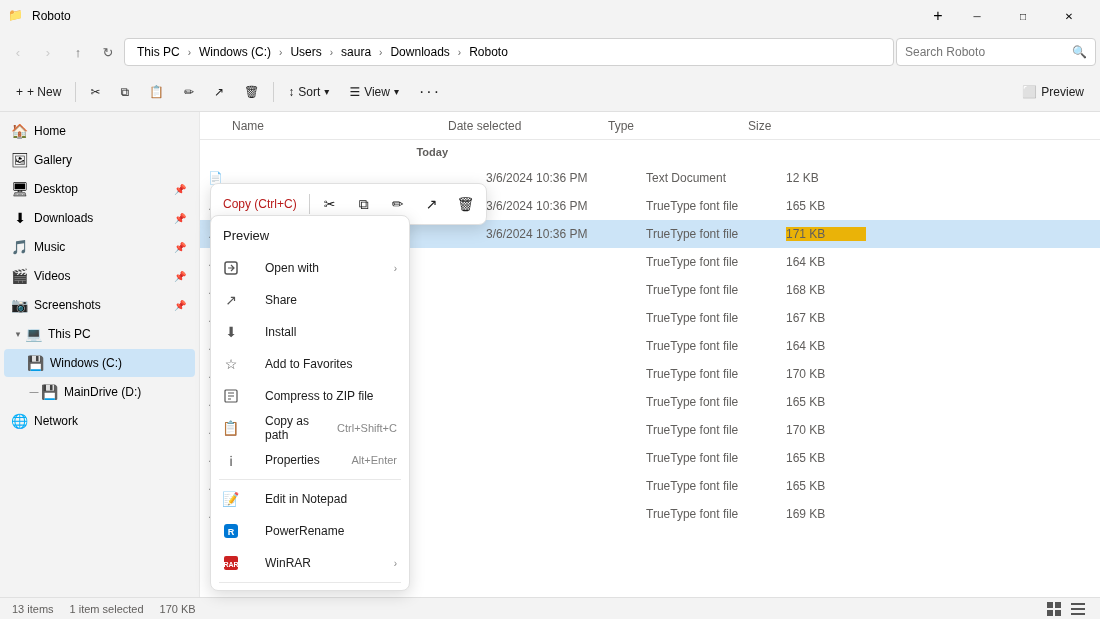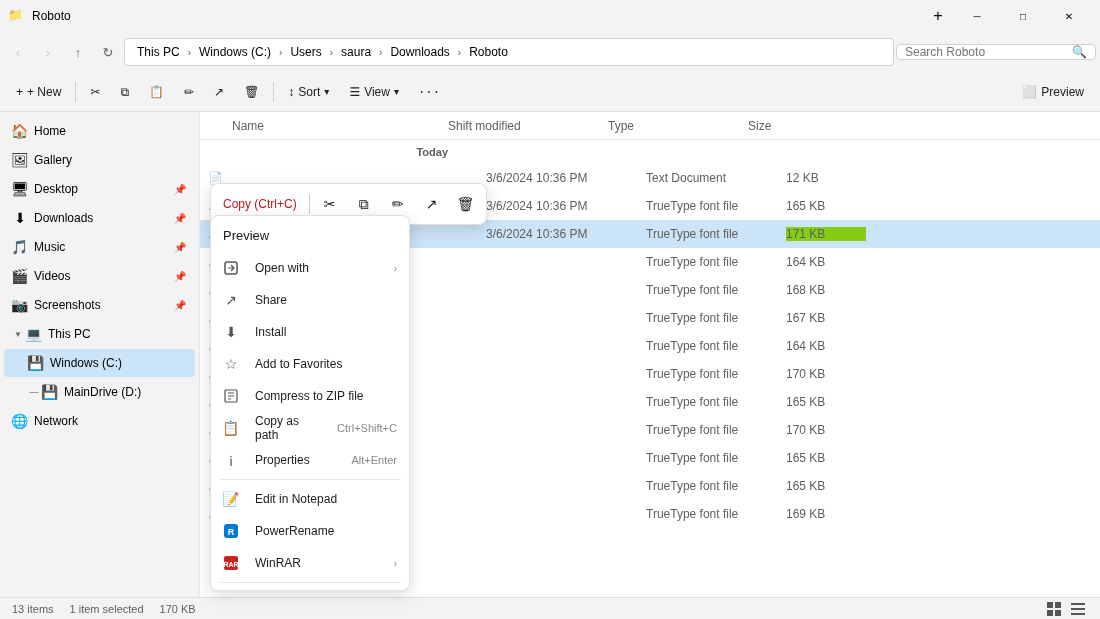--- a/index.html
+++ b/index.html
@@ -23,21 +23,21 @@
     .nav-btn { width: 28px; height: 28px; border-radius: 4px; border: none; background: transparent; cursor: pointer; display: flex; align-items: center; justify-content: center; color: #666; font-size: 13px; }
     .nav-btn.disabled { color: #ccc; cursor: default; }
     .address-bar {
       flex: 1; height: 28px; background: white; border: 1px solid #d0d0d0;
       border-radius: 4px; display: flex; align-items: center; padding: 0 8px;
       font-size: 12px; gap: 4px;
     }
     .address-sep { color: #666; font-size: 10px; }
     .address-part { padding: 2px 4px; border-radius: 3px; cursor: pointer; }
     .search-bar {
-      width: 200px; height: 16px; background: white; border: 1px solid #d0d0d0;
+      width: 200px; height: 28px; background: white; border: 1px solid #d0d0d0;
       border-radius: 4px; display: flex; align-items: center; padding: 0 8px; gap: 4px;
     }
     .search-bar input { border: none; outline: none; font-size: 12px; width: 100%; background: transparent; }
 
     
     .toolbar {
       display: flex; align-items: center; height: 40px;
       background: #f3f3f3; padding: 0 8px; gap: 4px; border-bottom: 1px solid #e0e0e0;
     }
     .tb-btn {
@@ -120,21 +120,21 @@
 
     .ctx-menu {
       position: absolute; background: white;
       border: 1px solid #e0e0e0; border-radius: 8px;
       box-shadow: 0 4px 16px rgba(0,0,0,0.15);
       padding: 4px 0; width: 200px;
       top: 215px; left: 210px; z-index: 101;
     }
     .ctx-item {
       display: flex; align-items: center; height: 32px; padding: 0 12px;
-      cursor: pointer; font-size: 12px; color: #202020; gap: 16px;
+      cursor: pointer; font-size: 12px; color: #202020; gap: 26px;
     }
     .ctx-item-icon { width: 16px; height: 16px; display: flex; align-items: center; justify-content: center; font-size: 14px; color: #555; flex-shrink: 0; }
     .ctx-item-label { flex: 1; }
     .ctx-item-shortcut { color: #888; font-size: 11px; }
     .ctx-item-arrow { color: #888; font-size: 10px; }
     .ctx-separator { height: 1px; background: #e8e8e8; margin: 3px 8px; }
     .ctx-preview-label { font-size: 13px; font-weight: 500; padding: 0 12px; margin-bottom: 2px; color: #202020; height: 30px; display: flex; align-items: center; }
   </style>
 </head>
 <body>
@@ -270,21 +270,21 @@
     </div>
     <div class="sidebar-item">
       <span class="sidebar-icon">🌐</span>
       <span>Network</span>
     </div>
   </div>
 
   <div class="file-list">
     <div class="file-list-header">
       <div class="col-name">Name</div>
-      <div class="col-date">Shift modified</div>
+      <div class="col-date">Date selected</div>
       <div class="col-type">Type</div>
       <div class="col-size">Size</div>
     </div>
 
     <div class="file-row section-header">
       <div class="file-name-cell" style="padding-left:0;justify-content:flex-end;">
         <span>Today</span>
       </div>
     </div>
 
@@ -306,21 +306,21 @@
       <div class="file-type">TrueType font file</div>
       <div class="file-size">165 KB</div>
     </div>
     <div class="file-row selected">
       <div class="file-name-cell">
           <span class="file-icon" style="font-size:11px;color:#555;">Aa</span>
           <span class="file-name-text">Roboto-BlackItalic</span>
         </div>
       <div class="file-date">3/6/2024 10:36 PM</div>
       <div class="file-type">TrueType font file</div>
-      <div class="file-size" style="background:#84cc16;">171 KB</div>
+      <div class="file-size" style="background:#eab308;">171 KB</div>
     </div>
     <div class="file-row">
       <div class="file-name-cell">
           <span class="file-icon" style="font-size:11px;color:#555;">Aa</span>
           <span class="file-name-text">Roboto-Bold</span>
         </div>
       <div class="file-date"></div>
       <div class="file-type">TrueType font file</div>
       <div class="file-size">164 KB</div>
     </div>

